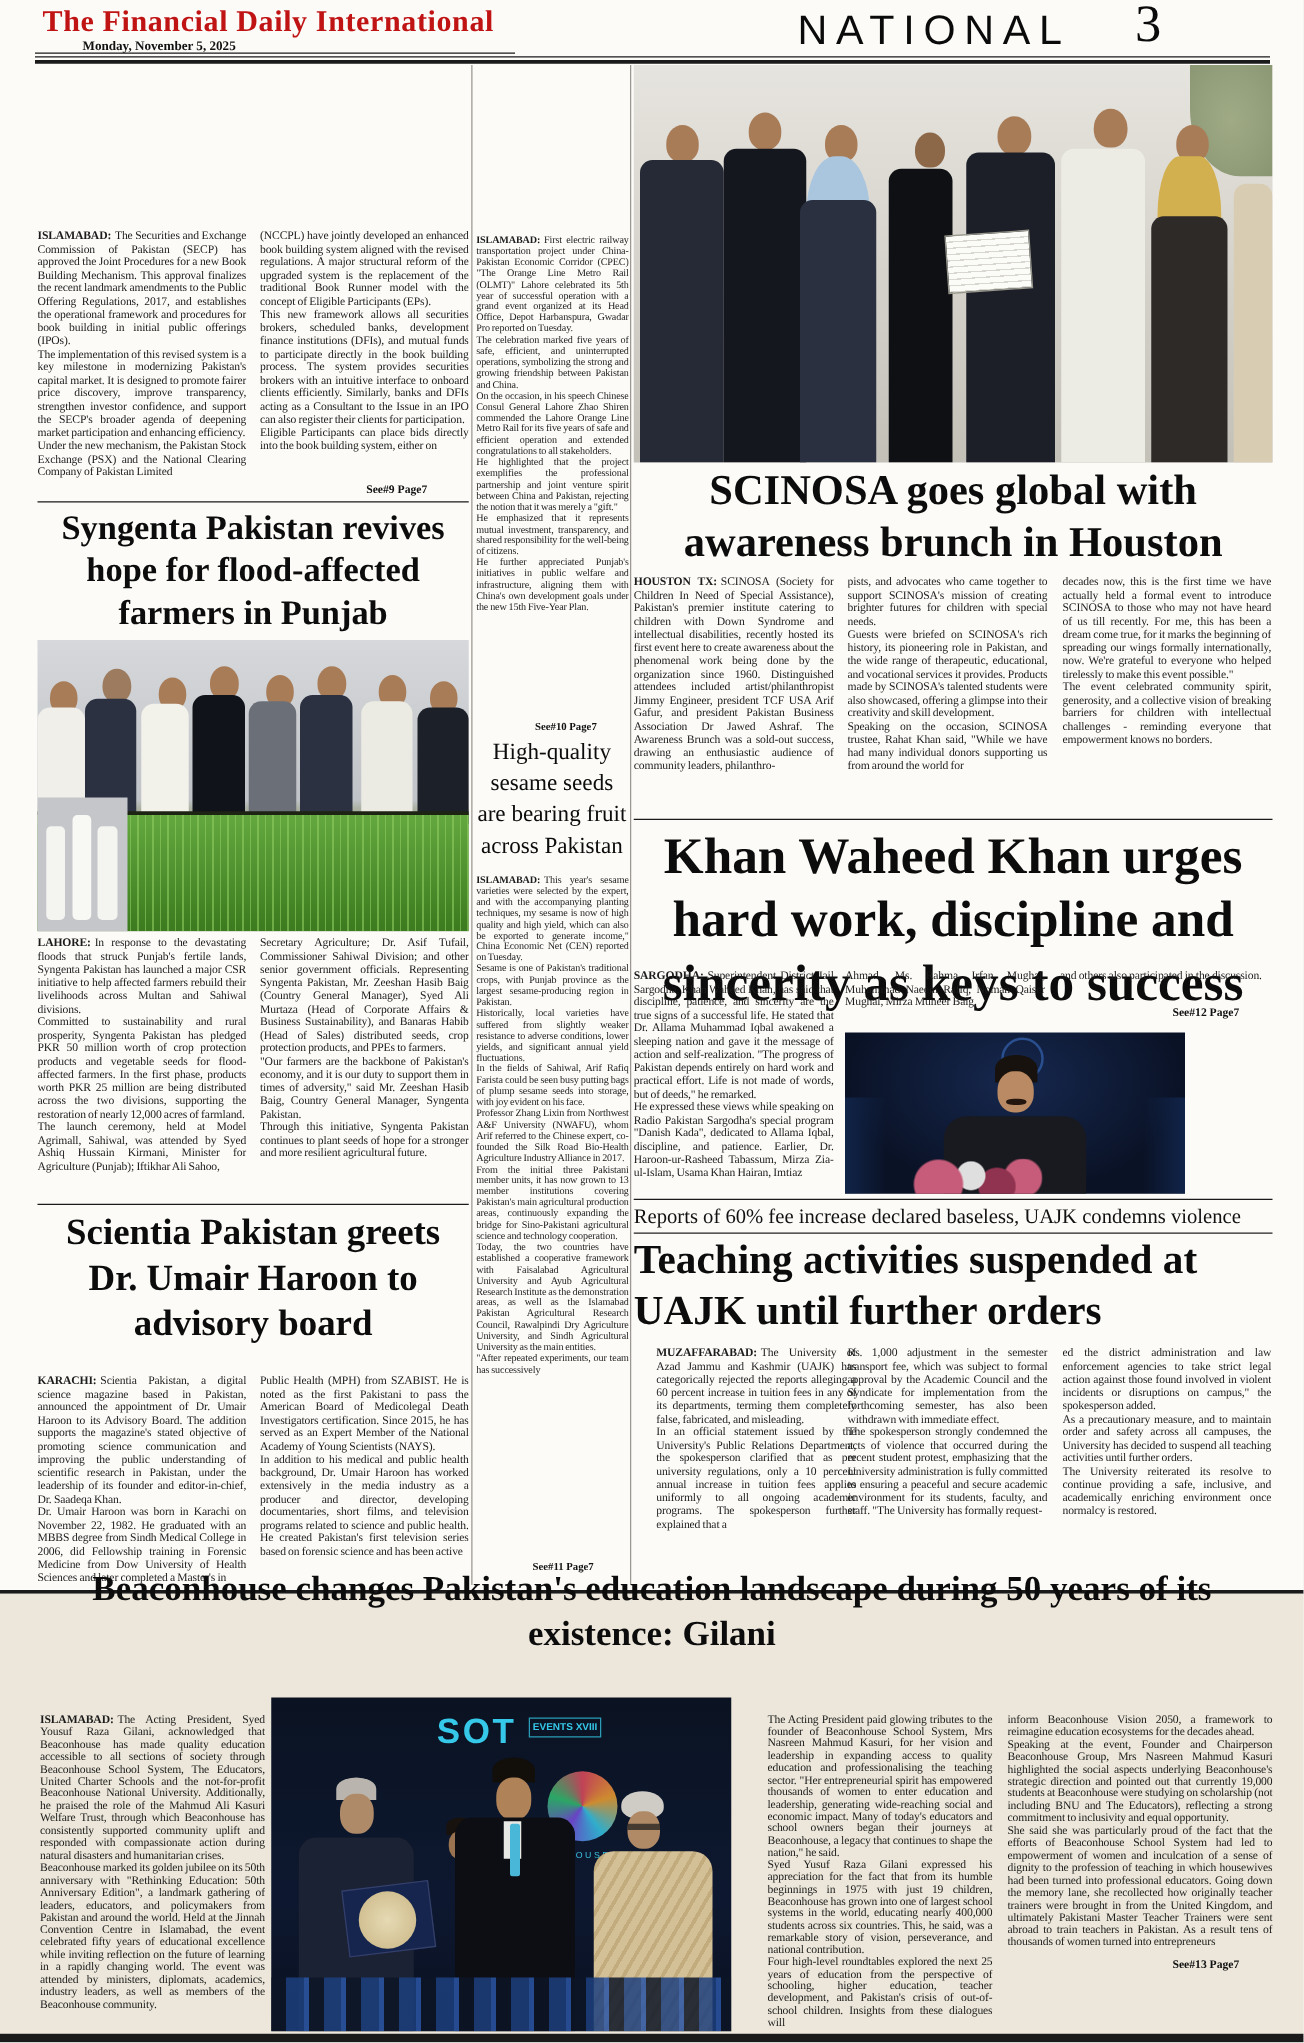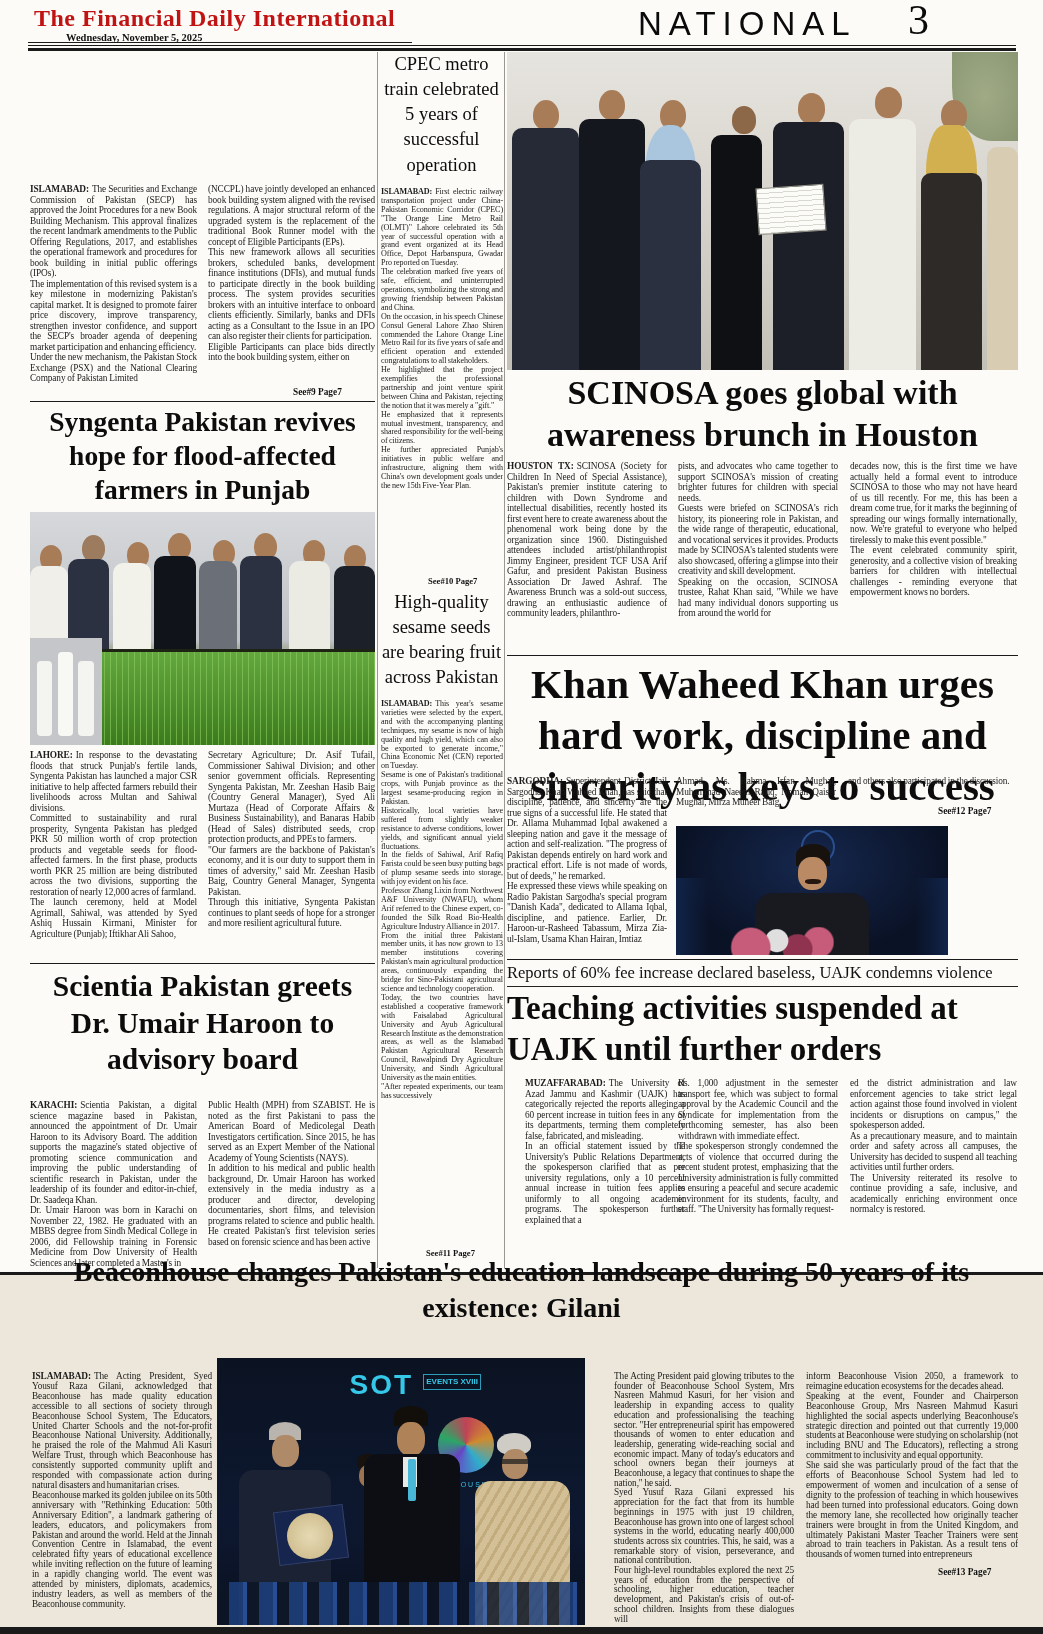--- a/index.html
+++ b/index.html
@@ -23,40 +23,39 @@
   .cream{background:#ece7da;}
   .more.cr{background:#ece7da;}
   .sans{font-family:"Liberation Sans","DejaVu Sans",sans-serif;}
 </style>
 </head>
 <body>
 
 <div id="page">
 
   <div class="abs" style="left:34px;top:5px;width:380px;font-size:24px;font-weight:bold;color:#c01414;letter-spacing:0.5px;">The Financial Daily International</div>
-  <div class="abs" style="left:66px;top:32px;font-size:10.5px;font-weight:bold;color:#111;">Wednesday, November 5, 2025</div>
+  <div class="abs" style="left:66px;top:32px;font-size:10.5px;font-weight:bold;color:#111;">Monday, November 5, 2025</div>
   <div class="rule" style="left:28px;top:42px;width:384px;height:1px;"></div>
   <div class="abs sans" style="left:638px;top:5px;width:210px;font-size:33px;letter-spacing:7px;text-align:center;color:#0a0a0a;">NATIONAL</div>
   <div class="abs" style="left:908px;top:-4px;font-size:42px;color:#0a0a0a;">3</div>
   <div class="rule" style="left:28px;top:45px;width:988px;height:1px;"></div>
   <div class="rule" style="left:28px;top:48px;width:988px;height:2.5px;"></div>
 
   <div class="vrule" style="left:377px;top:52px;height:1216px;"></div>
   <div class="vrule" style="left:504px;top:52px;height:1216px;"></div>
 
   <div class="col" style="left:30px;top:184px;width:167px;height:214px;"><span class="lead">ISLAMABAD:</span><span>The Securities and Exchange Commission of Pakistan (SECP) has approved the Joint Procedures for a new Book Building Mechanism. This approval finalizes the recent landmark amendments to the Public Offering Regulations, 2017, and establishes the operational framework and procedures for book building in initial public offerings (IPOs).
 The implementation of this revised system is a key milestone in modernizing Pakistan's capital market. It is designed to promote fairer price discovery, improve transparency, strengthen investor confidence, and support the SECP's broader agenda of deepening market participation and enhancing efficiency.
 Under the new mechanism, the Pakistan Stock Exchange (PSX) and the National Clearing Company of Pakistan Limited</span></div>
   <div class="col" style="left:208px;top:184px;width:167px;height:214px;"><span>(NCCPL) have jointly developed an enhanced book building system aligned with the revised regulations. A major structural reform of the upgraded system is the replacement of the traditional Book Runner model with the concept of Eligible Participants (EPs).
 This new framework allows all securities brokers, scheduled banks, development finance institutions (DFIs), and mutual funds to participate directly in the book building process. The system provides securities brokers with an intuitive interface to onboard clients efficiently. Similarly, banks and DFIs acting as a Consultant to the Issue in an IPO can also register their clients for participation.
 Eligible Participants can place bids directly into the book building system, either on</span></div>
   <div class="more" style="left:285px;top:387px;">See#9 Page7</div>
   <div class="rule" style="left:30px;top:401px;width:345px;height:1px;"></div>
 
-  <div class="hl light" style="left:380px;top:52px;width:123px;font-size:18.5px;line-height:1.36;">CPEC metro train celebrated 5 years of successful operation</div>
   <div class="col mid" style="left:381px;top:188px;width:122px;height:388px;"><span class="lead">ISLAMABAD:</span><span>First electric railway transportation project under China-Pakistan Economic Corridor (CPEC) "The Orange Line Metro Rail (OLMT)" Lahore celebrated its 5th year of successful operation with a grand event organized at its Head Office, Depot Harbanspura, Gwadar Pro reported on Tuesday.
 The celebration marked five years of safe, efficient, and uninterrupted operations, symbolizing the strong and growing friendship between Pakistan and China.
 On the occasion, in his speech Chinese Consul General Lahore Zhao Shiren commended the Lahore Orange Line Metro Rail for its five years of safe and efficient operation and extended congratulations to all stakeholders.
 He highlighted that the project exemplifies the professional partnership and joint venture spirit between China and Pakistan, rejecting the notion that it was merely a "gift."
 He emphasized that it represents mutual investment, transparency, and shared responsibility for the well-being of citizens.
 He further appreciated Punjab's initiatives in public welfare and infrastructure, aligning them with China's own development goals under the new 15th Five-Year Plan.</span></div>
   <div class="more" style="left:420px;top:576px;font-size:8.6px;">See#10 Page7</div>
 
   <div class="hl light" style="left:380px;top:590px;width:123px;font-size:18.5px;line-height:1.36;">High-quality sesame seeds are bearing fruit across Pakistan</div>
   <div class="col mid" style="left:381px;top:700px;width:122px;height:548px;"><span class="lead">ISLAMABAD:</span><span>This year's sesame varieties were selected by the expert, and with the accompanying planting techniques, my sesame is now of high quality and high yield, which can also be exported to generate income," China Economic Net (CEN) reported on Tuesday.

